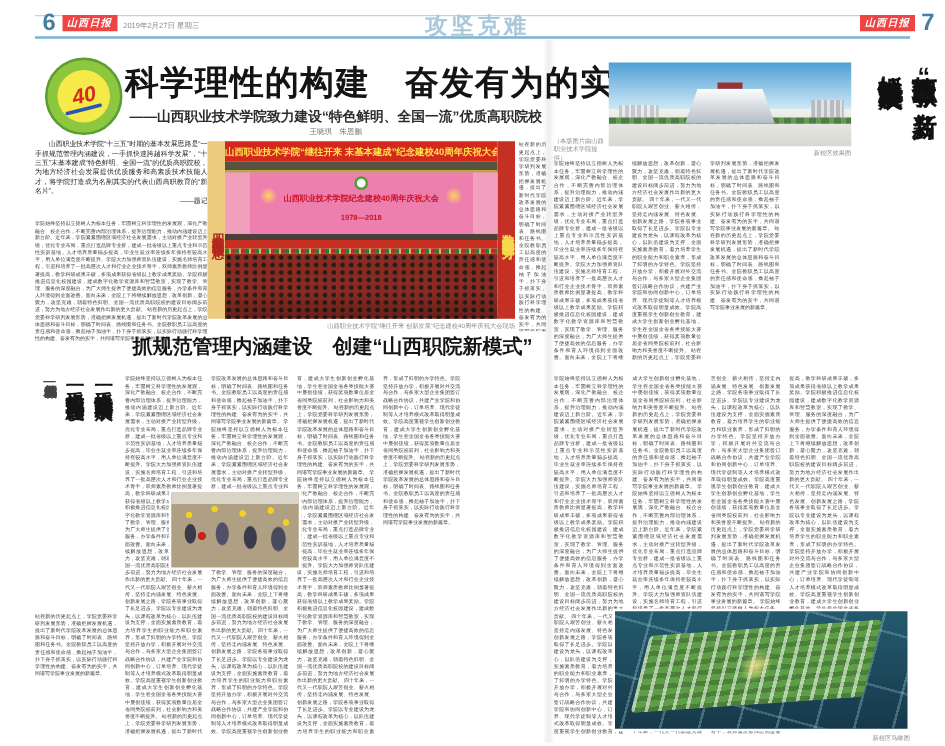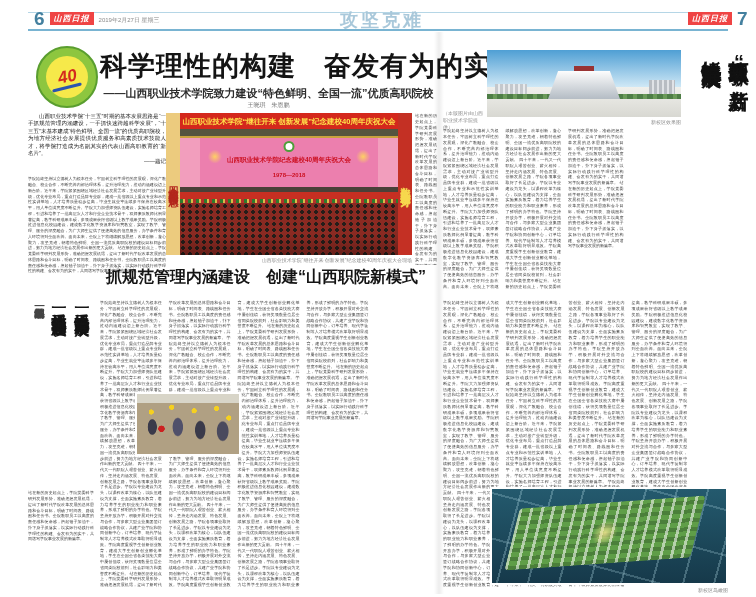--- a/index.html
+++ b/index.html
@@ -144,21 +144,21 @@
   <div class="micro" style="left:28px;top:176px;width:138px;height:121px;">
     <div class="m-in">
       <span>学院始终坚持以立德树人为根本任务，牢固树立科学理性的发展观，深化产教融合、校企合作，不断完善内部治理体系，提升治理能力，推动内涵建设迈上新台阶。近年来，学院紧紧围绕区域经济社会发展需求，主动对接产业转型升级，优化专业布局，重点打造品牌专业群，建成一批省级以上重点专业和示范性实训基地，人才培养质量稳步提高，毕业生就业率连续多年保持在较高水平，用人单位满意度不断提升。学院大力加强师资队伍建设，实施名师培育工程，引进和培养了一批高层次人才和行业企业技术骨干，双师素质教师比例显著提高，教学科研成果丰硕，多项成果获得省级以上教学成果奖励。学院积极推进信息化校园建设，建成数字化教学资源库和智慧教室，实现了教学、管理、服务的深度融合，为广大师生提供了便捷高效的信息服务，办学条件和育人环境得到全面改善。面向未来，全院上下将继续解放思想，改革创新，凝心聚力，攻坚克难，朝着特色鲜明、全国一流优质高职院校的建设目标阔步前进，努力为地方经济社会发展作出新的更大贡献。</span>
       <span>站在新的历史起点上，学院党委科学研判发展形势，准确把握发展机遇，提出了新时代学院改革发展的总体思路和奋斗目标，明确了时间表、路线图和任务书。全院教职员工以高度的责任感和使命感，撸起袖子加油干，扑下身子抓落实，以实际行动践行科学理性的构建、奋发有为的实干，共同谱写学院事业发展的新篇章。</span>
     </div>
   </div>
 
   <div class="photo-main">
     <div class="slogan l">四十载薪火相传自强不息</div>
     <div class="ph-center">
-      <div class="ph-banner">山西职业技术学院“继往开来 创新发展”纪念建校40周年庆祝大会</div>
+      <div class="ph-banner">山西职业技术学院“继往开来 末基本建成”纪念建校40周年庆祝大会</div>
       <div class="ph-scallop"></div>
       <div class="ph-backdrop">
         <div class="ph-logo"></div>
         <div class="ph-title">山西职业技术学院纪念建校40周年庆祝大会</div>
         <div class="ph-years">1978—2018</div>
       </div>
       <div class="ph-leaders"></div>
       <div class="ph-flowers"></div>
       <div class="ph-crowd"></div>
     </div>

